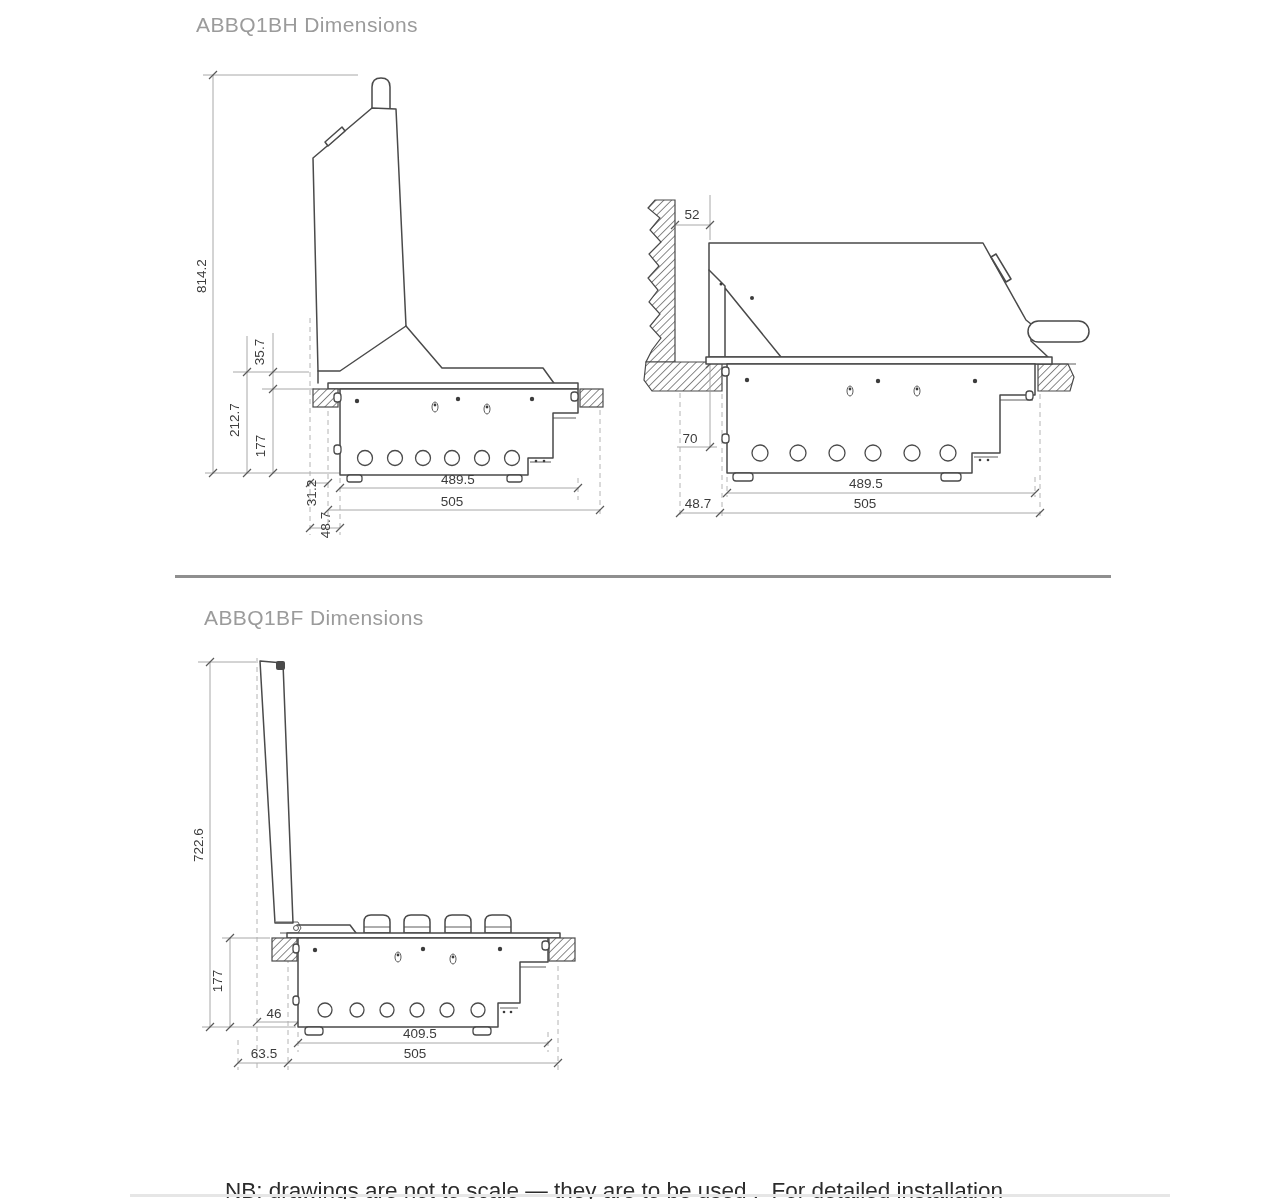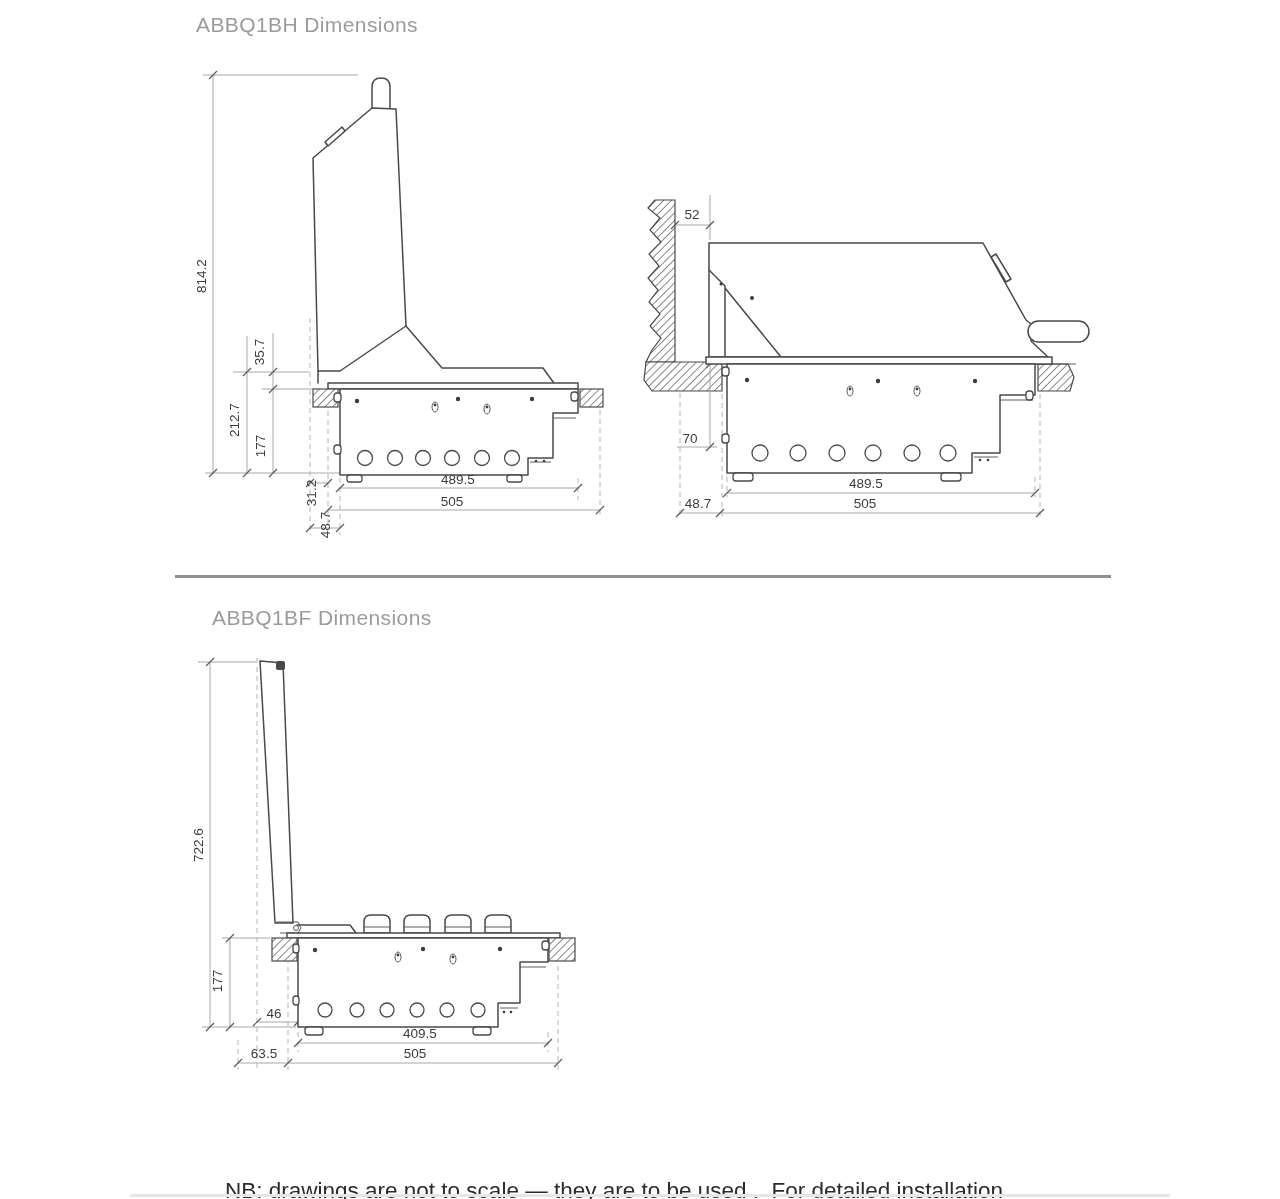--- a/index.html
+++ b/index.html
@@ -1,21 +1,21 @@
 <!DOCTYPE html>
 <html><head>
 <meta charset="utf-8">
 <style>
   html,body{margin:0;padding:0;background:#ffffff;}
   #page{position:relative;width:1280px;height:1199px;background:#ffffff;overflow:hidden;
         font-family:"Liberation Sans", sans-serif;}
   .section-title{position:absolute;font-size:21px;font-weight:400;color:#9b9b9b;
         letter-spacing:0.4px;white-space:pre;}
   #title-bh{left:196px;top:13px;}
-  #title-bf{left:212px;top:606px;}
+  #title-bf{left:204px;top:606px;}
   #divider{position:absolute;left:175px;top:575px;width:936px;height:3px;background:#8f8f8f;}
   #note{position:absolute;left:225px;top:1116px;width:900px;font-size:22.5px;line-height:30px;
         color:#2b2b2b;white-space:pre-wrap;}
   #bottom-edge{position:absolute;left:130px;top:1194px;width:1040px;height:3px;background:#e6e6e6;}
   svg{position:absolute;overflow:visible;}
   #svg-a{left:170px;top:55px;}
   #svg-b{left:640px;top:185px;}
   #svg-c{left:170px;top:640px;}
   .ln{stroke:#4a4a4a;stroke-width:1.5;fill:none;stroke-linejoin:round;stroke-linecap:round;}
   .lnf{stroke:#4a4a4a;stroke-width:1.5;fill:#ffffff;stroke-linejoin:round;}

